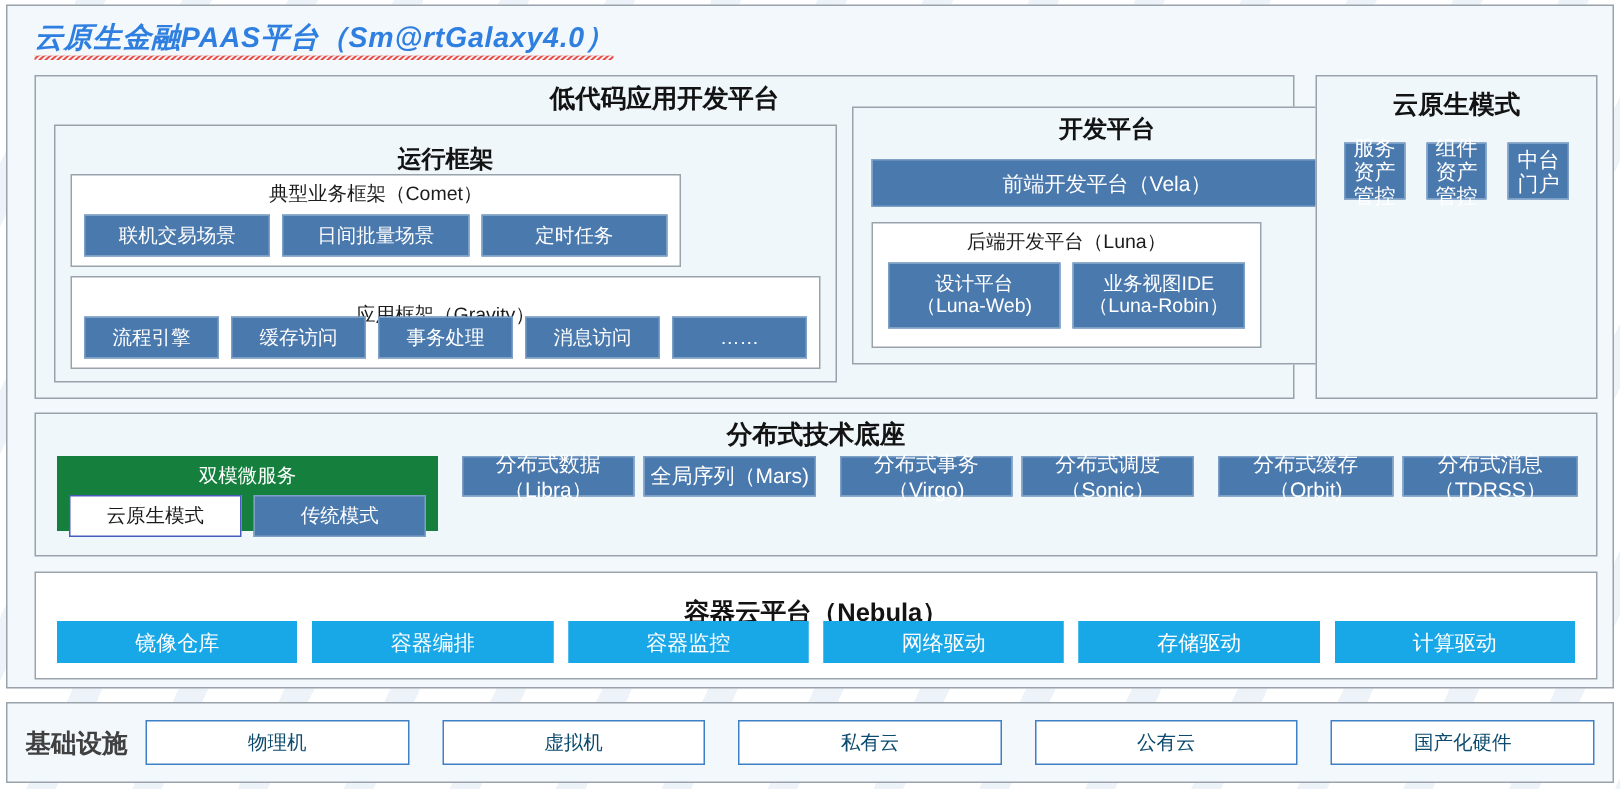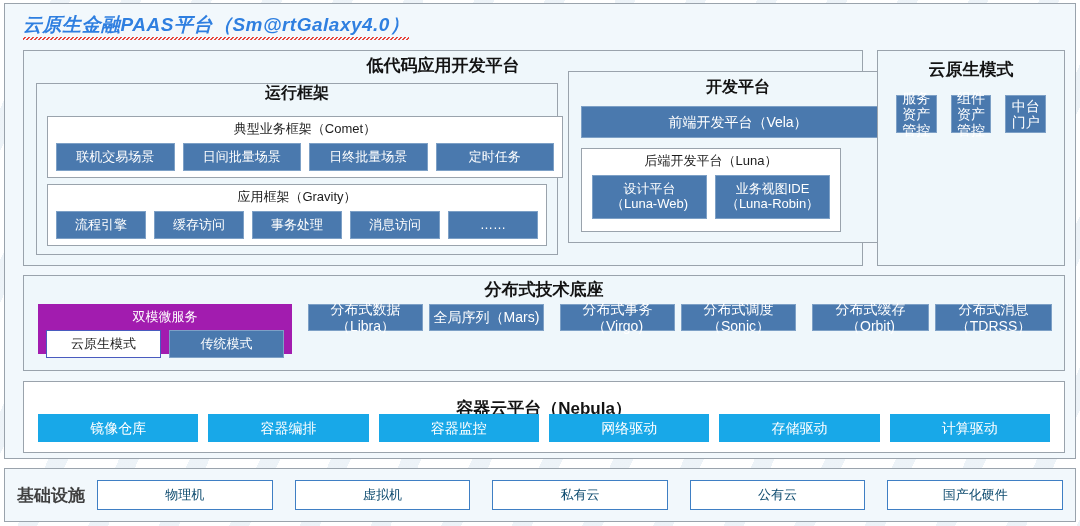--- a/index.html
+++ b/index.html
@@ -134,28 +134,28 @@
     background: #ffffff;
     border: 1px solid #3f7fc4;
     color: #0c4a6e;
   }
 
   
   #lowcode-panel { left: 18px; top: 46px; width: 840px; height: 216px; }
   #lowcode-title { margin-top: 6px; }
 
   #runtime-panel { left: 12px; top: 32px; width: 522px; height: 172px; }
-  #runtime-title { margin-top: 0; }
-
-  #comet-panel { left: 10px; top: 32px; width: 516px; height: 62px; }
+  #runtime-title { margin-top: 14px; }
+
+  #comet-panel { left: 10px; top: 32px; width: 407px; height: 62px; }
   #comet-title  { margin-top: 5px; }
   #comet-row { position: absolute; left: 8px; right: 8px; top: 26px; }
 
   #gravity-panel { left: 10px; top: 100px; width: 500px; height: 62px; }
-  #gravity-title { margin-top: 5px; }
+  #gravity-title { margin-top: 18px; }
   #gravity-row { position: absolute; left: 8px; right: 8px; top: 26px; }
 
   #devplat-panel { left: 544px; top: 20px; width: 340px; height: 172px; }
   #devplat-title { margin-top: 6px; }
   #vela-row { position: absolute; left: 12px; right: 12px; top: 34px; }
   #vela-row .chip { height: 32px; font-size: 14px; }
 
   #luna-panel { left: 12px; top: 76px; width: 260px; height: 84px; }
   #luna-title { margin-top: 5px; }
   #luna-row { position: absolute; left: 10px; right: 10px; top: 26px; }
@@ -173,21 +173,21 @@
   #midoffice-list .chip { height: 38px; font-size: 14px; }
 
   
   #dist-panel { left: 18px; top: 271px; width: 1042px; height: 96px; }
   #dist-title { margin-top: 5px; }
 
   #dualmode-box {
     position: absolute;
     left: 14px; top: 28px;
     width: 254px; height: 50px;
-    background: #a21caf;
+    background: #15803d;
     box-sizing: border-box;
   }
   #dualmode-label {
     text-align: center;
     color: #ffffff;
     font-size: 13px;
     padding-top: 4px;
   }
   #dualmode-row {
     position: absolute;
@@ -253,21 +253,20 @@
       <div id="lowcode-title" class="panel-title t-xl">低代码应用开发平台</div>
 
       <div id="runtime-panel" class="panel">
         <div id="runtime-title" class="panel-title t-lg">运行框架</div>
 
         <div id="comet-panel" class="panel panel-white">
           <div id="comet-title" class="t-sub">典型业务框架（Comet）</div>
           <div id="comet-row" class="row">
             <div class="chip">联机交易场景</div>
             <div class="chip">日间批量场景</div>
-            <div class="chip">日终批量场景</div>
             <div class="chip">定时任务</div>
           </div>
         </div>
 
         <div id="gravity-panel" class="panel panel-white">
           <div id="gravity-title" class="t-sub">应用框架（Gravity）</div>
           <div id="gravity-row" class="row">
             <div class="chip">流程引擎</div>
             <div class="chip">缓存访问</div>
             <div class="chip">事务处理</div>

